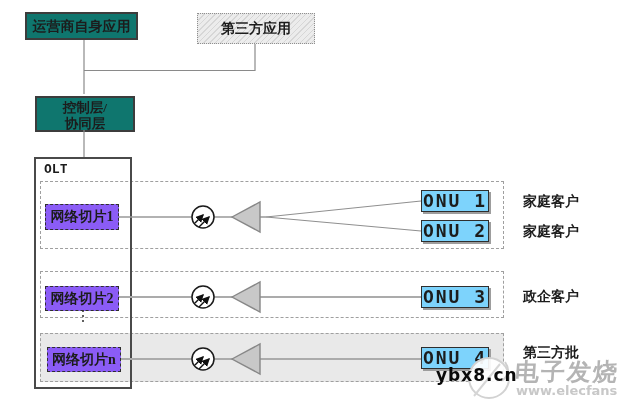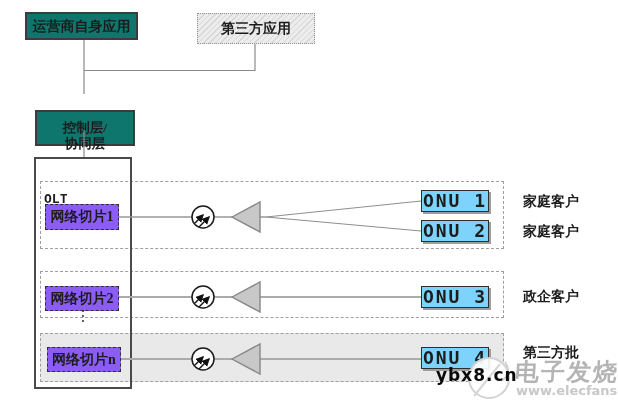--- a/index.html
+++ b/index.html
@@ -58,25 +58,25 @@
 </head>
 <body>
 
 <div id="canvas">
 
   <div class="abs band" style="left:40px;top:181px;width:464px;height:68px;"></div>
   <div class="abs band" style="left:40px;top:271px;width:464px;height:47px;"></div>
   <div class="abs band hatch" style="left:40px;top:333px;width:464px;height:49px;"></div>
 
   <div class="abs olt-box" style="left:34px;top:157px;width:98px;height:232px;"></div>
-  <div class="abs olt-label" style="left:44px;top:161px;margin-top:30px;">OLT</div>
+  <div class="abs olt-label" style="left:44px;top:161px;">OLT</div>
 
   <div class="abs solid-box" style="left:25px;top:12px;width:113px;height:28px;line-height:25px;">运营商自身应用</div>
   <div class="abs dotted-box hatch" style="left:197px;top:13px;width:118px;height:31px;line-height:29px;">第三方应用</div>
-  <div class="abs solid-box" style="left:35px;top:110px;width:100px;height:36px;line-height:16px;padding-top:8px;font-size:13.5px;">
+  <div class="abs solid-box" style="left:35px;top:96px;width:100px;height:36px;line-height:16px;padding-top:2px;font-size:13.5px;">
     <div>控制层/</div>
     <div>协同层</div>
   </div>
 
   <div class="abs slice-box" style="left:45px;top:204px;width:74px;height:26px;">网络切片1</div>
   <div class="abs slice-box" style="left:45px;top:286px;width:74px;height:25px;">网络切片2</div>
   <div class="abs slice-box" style="left:47px;top:347px;width:74px;height:25px;">网络切片n</div>
 
   <svg class="layer" width="618" height="404" viewBox="0 0 618 404">
     <defs>

